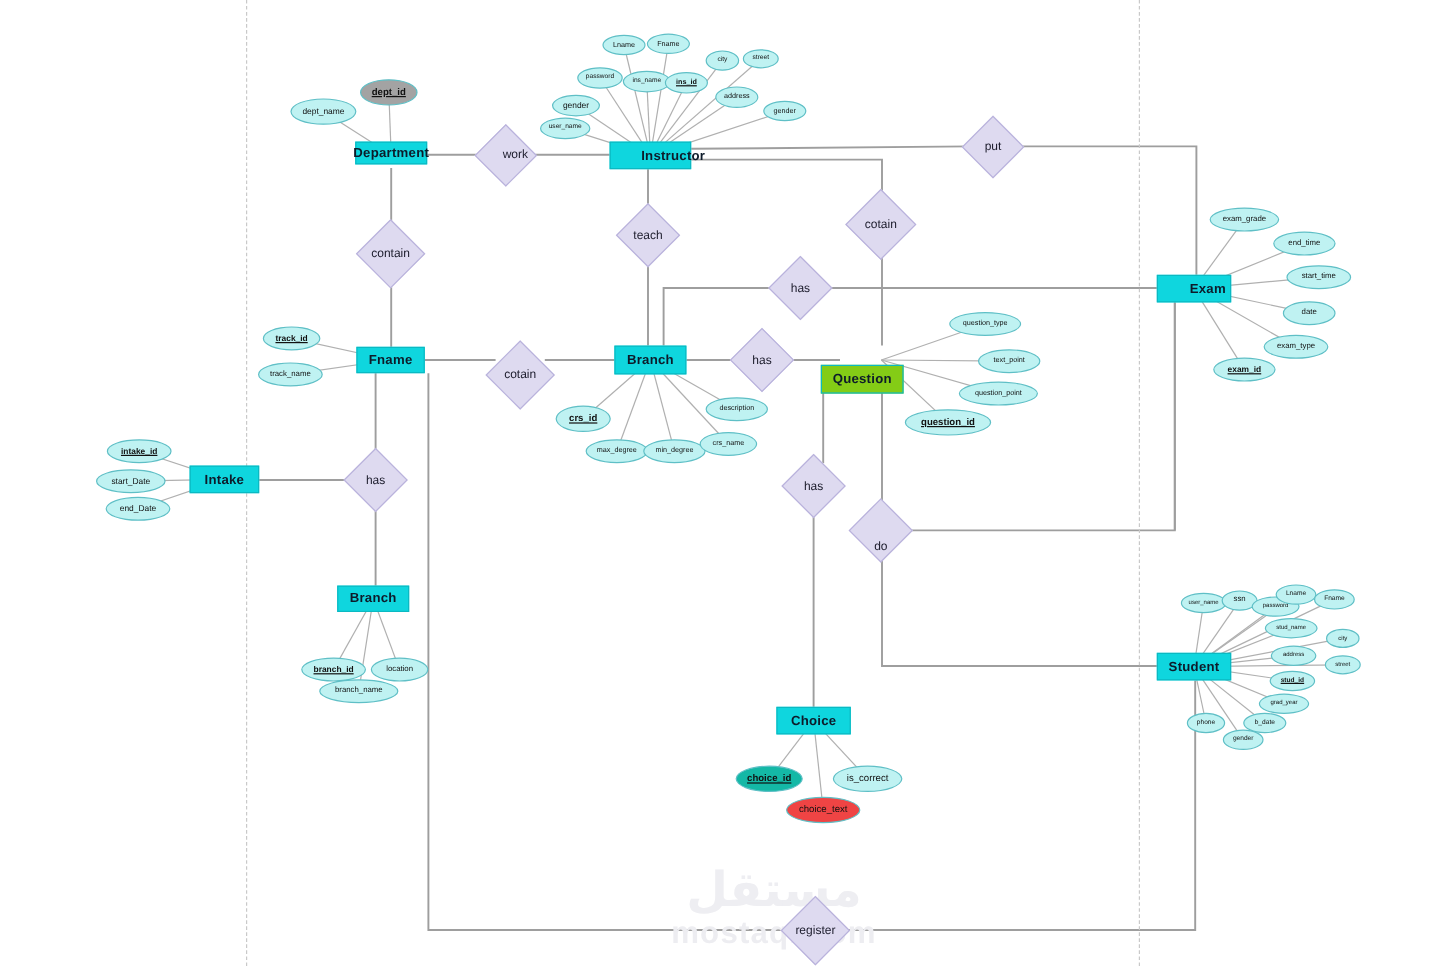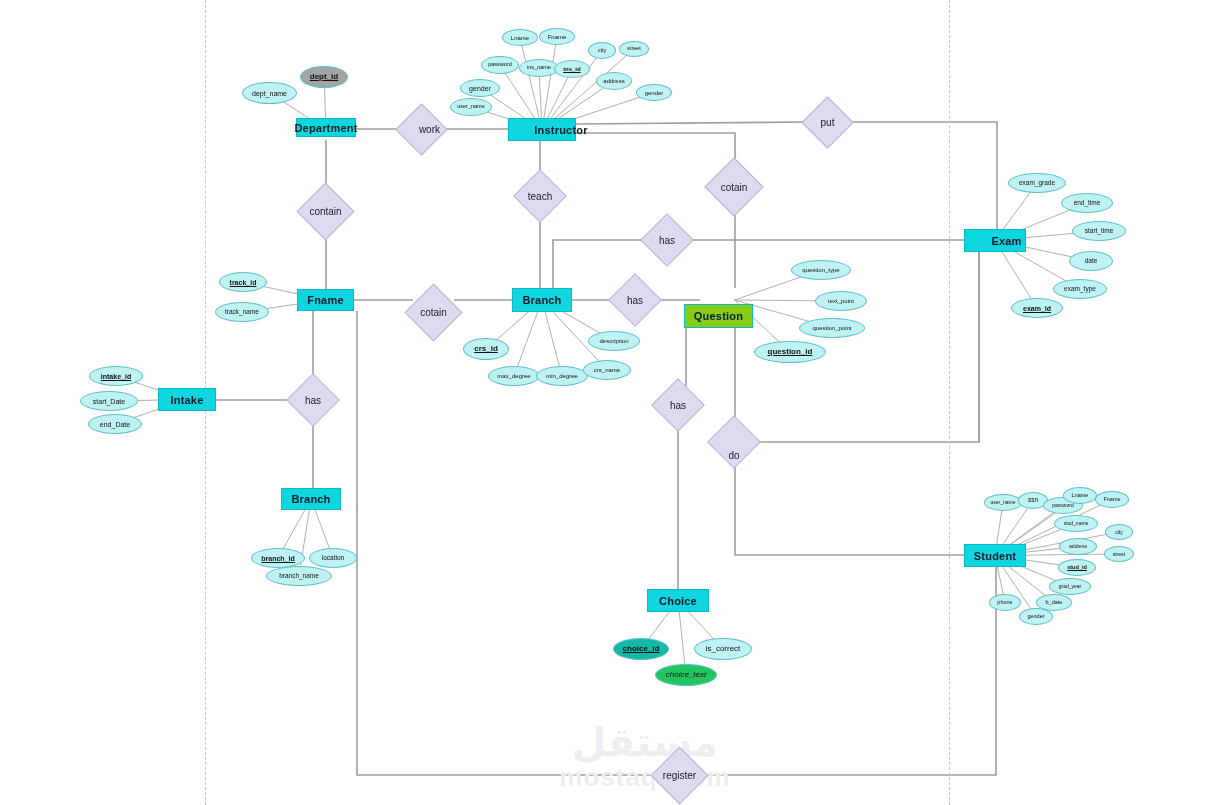--- a/index.html
+++ b/index.html
@@ -266,21 +266,21 @@
       </div>
       <div class="attr" style="left: 266px; top: 566px; width: 66px; height: 20px; font-size: 6.5px; background: rgb(191, 242, 242); border-color: rgb(95, 191, 198);">
         <span>branch_name</span>
       </div>
       <div class="attr" style="left: 309px; top: 548px; width: 48px; height: 20px; font-size: 6.5px; background: rgb(191, 242, 242); border-color: rgb(95, 191, 198);">
         <span>location</span>
       </div>
       <div class="attr key" style="left: 613px; top: 638px; width: 56px; height: 22px; font-size: 8px; background: #14b8a6; border-color: rgb(95, 191, 198);">
         <span>choice_id</span>
       </div>
-      <div class="attr" style="left: 655px; top: 664px; width: 62px; height: 22px; font-size: 8px; background: #22c55e; border-color: rgb(95, 191, 198); font-style: italic;">
+      <div class="attr" style="left: 655px; top: 664px; width: 62px; height: 22px; font-size: 8px; background: #ef4444; border-color: rgb(95, 191, 198);">
         <span>choice_text</span>
       </div>
       <div class="attr" style="left: 694px; top: 638px; width: 58px; height: 22px; font-size: 8px; background: rgb(191, 242, 242); border-color: rgb(95, 191, 198);">
         <span>is_correct</span>
       </div>
       <div class="attr" style="left: 984px; top: 494px; width: 38px; height: 17px; font-size: 5px; background: rgb(191, 242, 242); border-color: rgb(95, 191, 198);">
         <span>user_name</span>
       </div>
       <div class="attr" style="left: 1018px; top: 492px; width: 30px; height: 17px; font-size: 6.5px; background: rgb(191, 242, 242); border-color: rgb(95, 191, 198);">
         <span>ssn</span>

